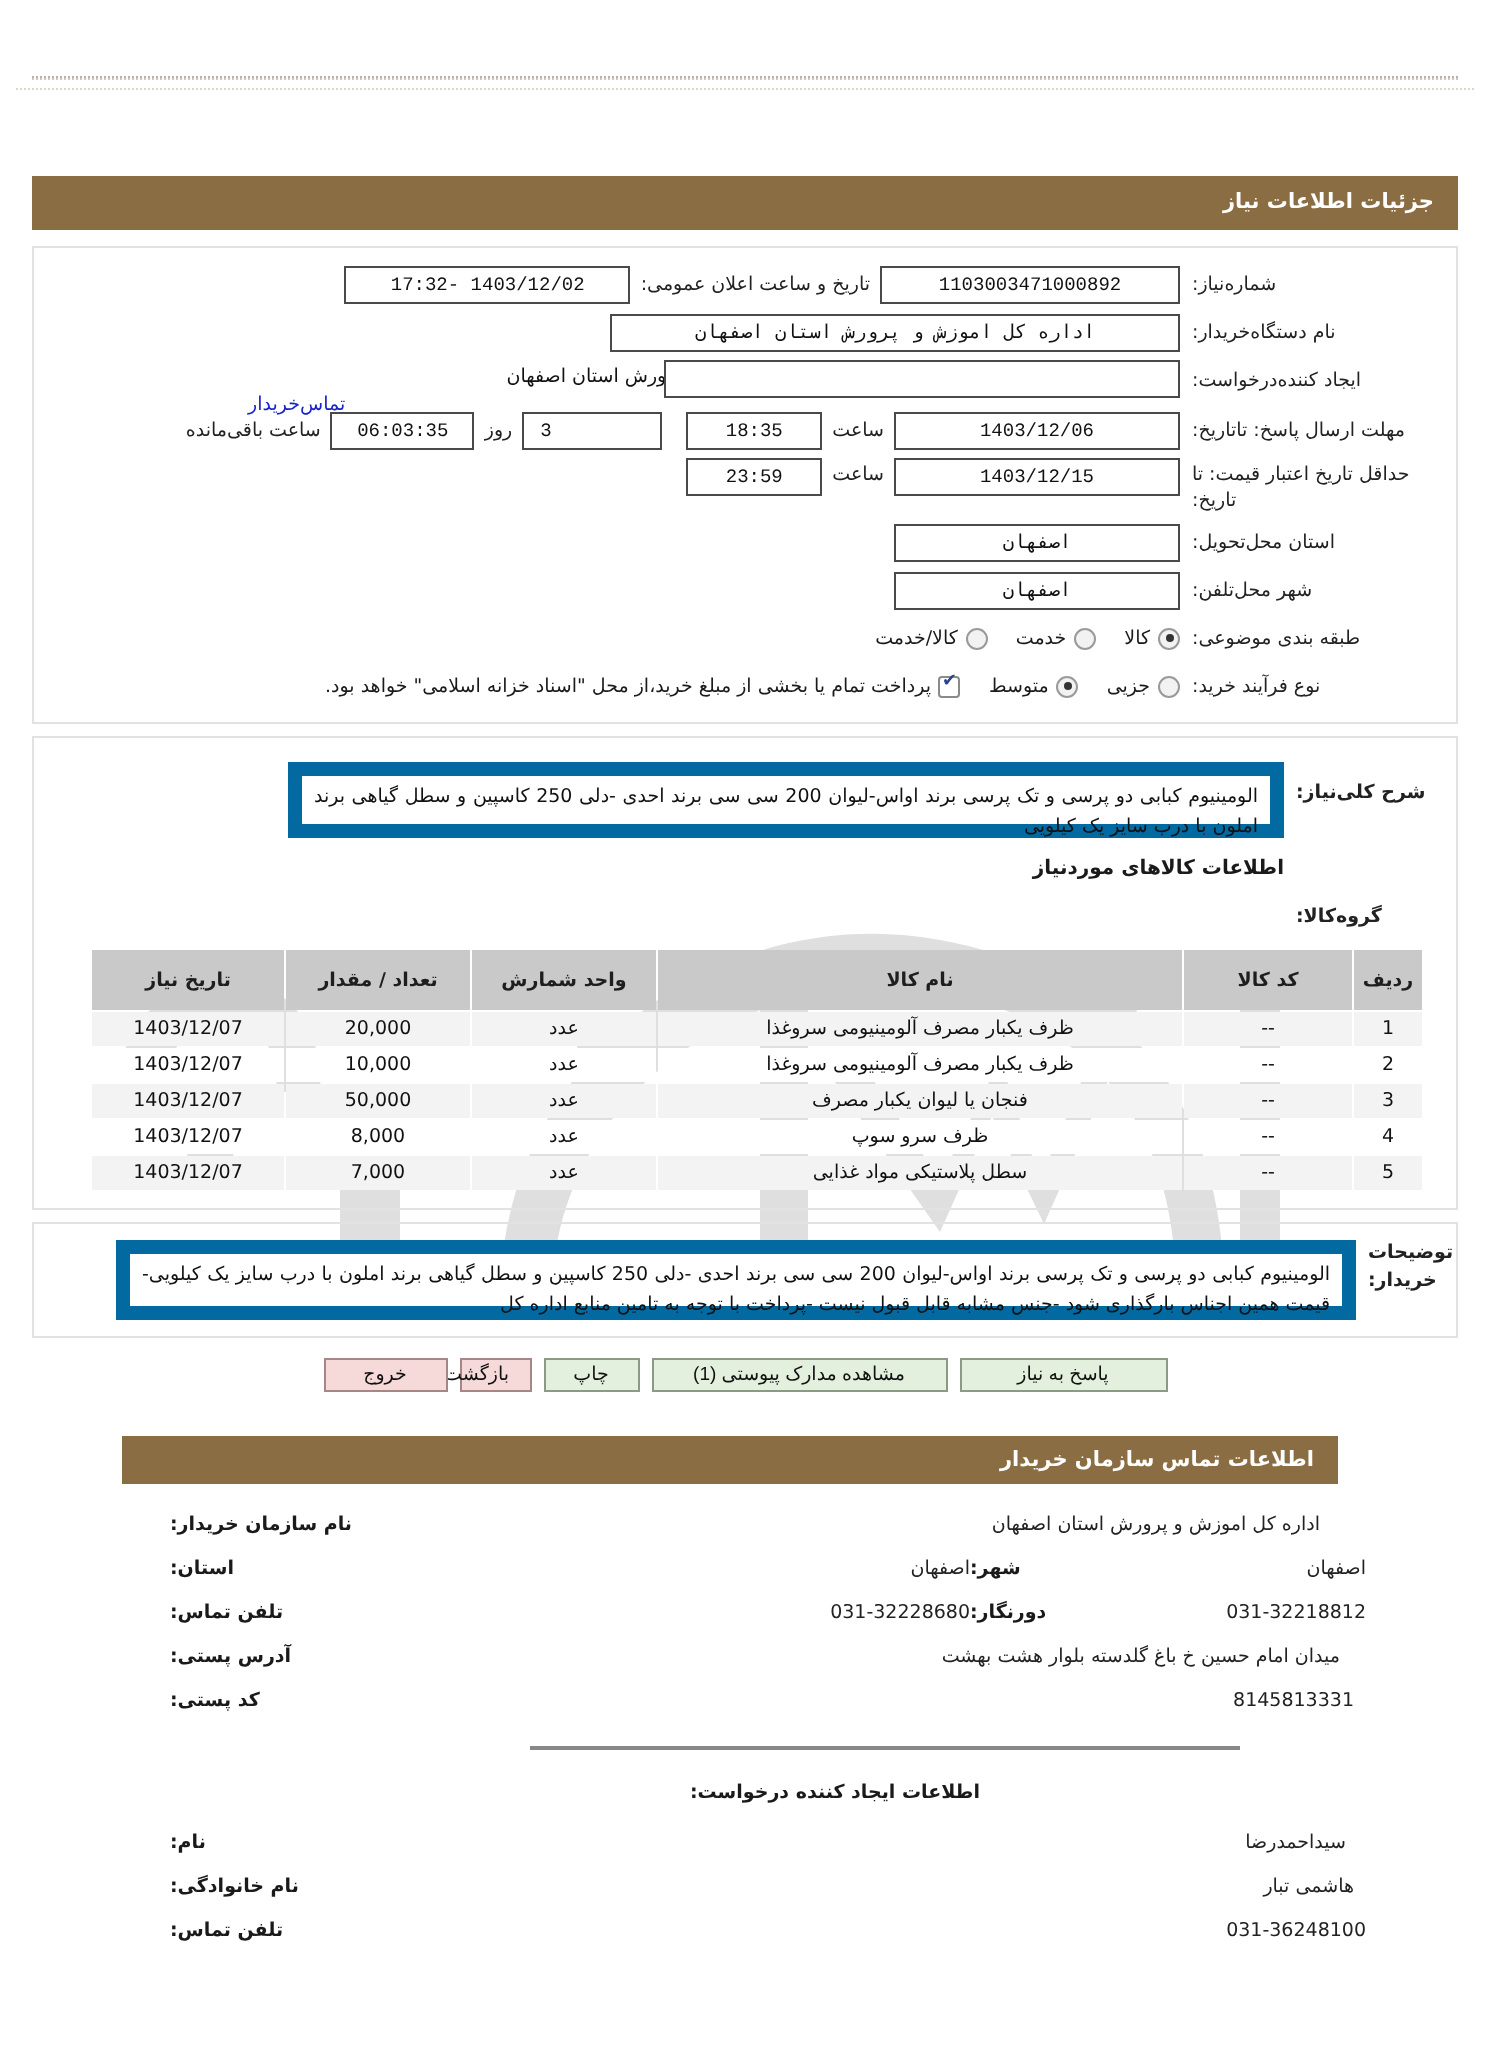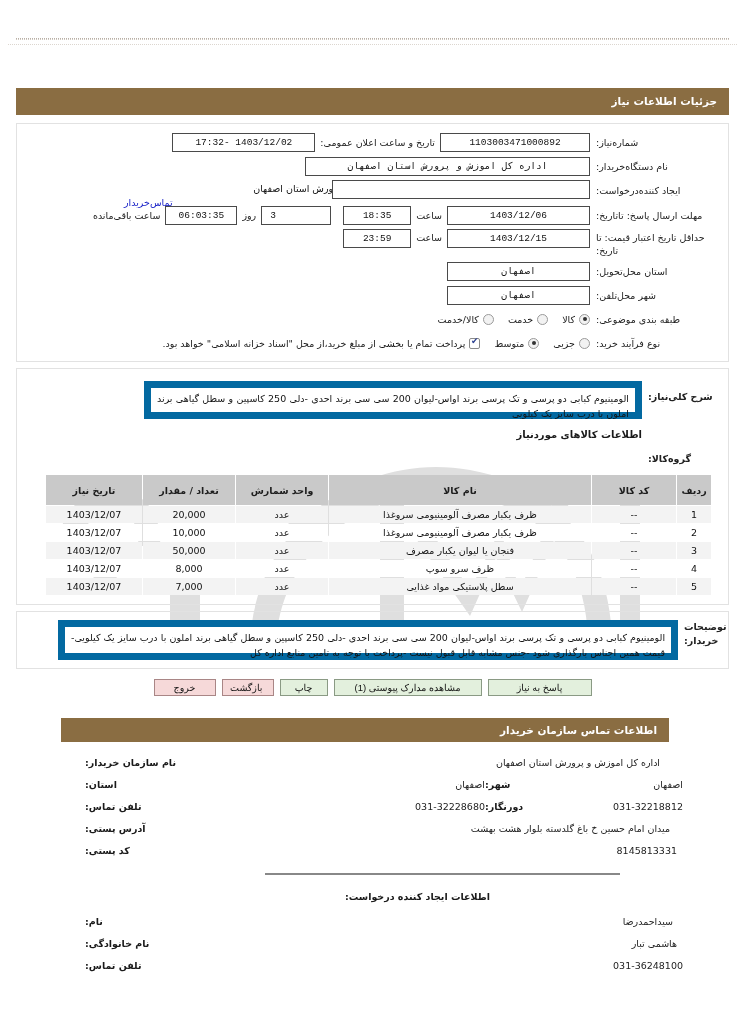--- a/index.html
+++ b/index.html
@@ -245,21 +245,21 @@
     text-align: center;
     white-space: nowrap;
     cursor: pointer;
     color: #111;
   }
   .btn.green { background: #e3f0dd; border-color: #8a9a84; }
   .btn.pink  { background: #f6d9d9; border-color: #a98686; }
   .btn.w-answer { width: 104px; }
   .btn.w-docs   { width: 148px; }
   .btn.w-print  { width: 48px; }
-  .btn.w-back   { width: 52px; }
+  .btn.w-back   { width: 36px; }
   .btn.w-exit   { width: 62px; }
 
   
   .contact { margin-top: 18px; }
   .crow {
     display: flex;
     align-items: center;
     padding: 3px 0;
     font-size: 9.5px;
   }

